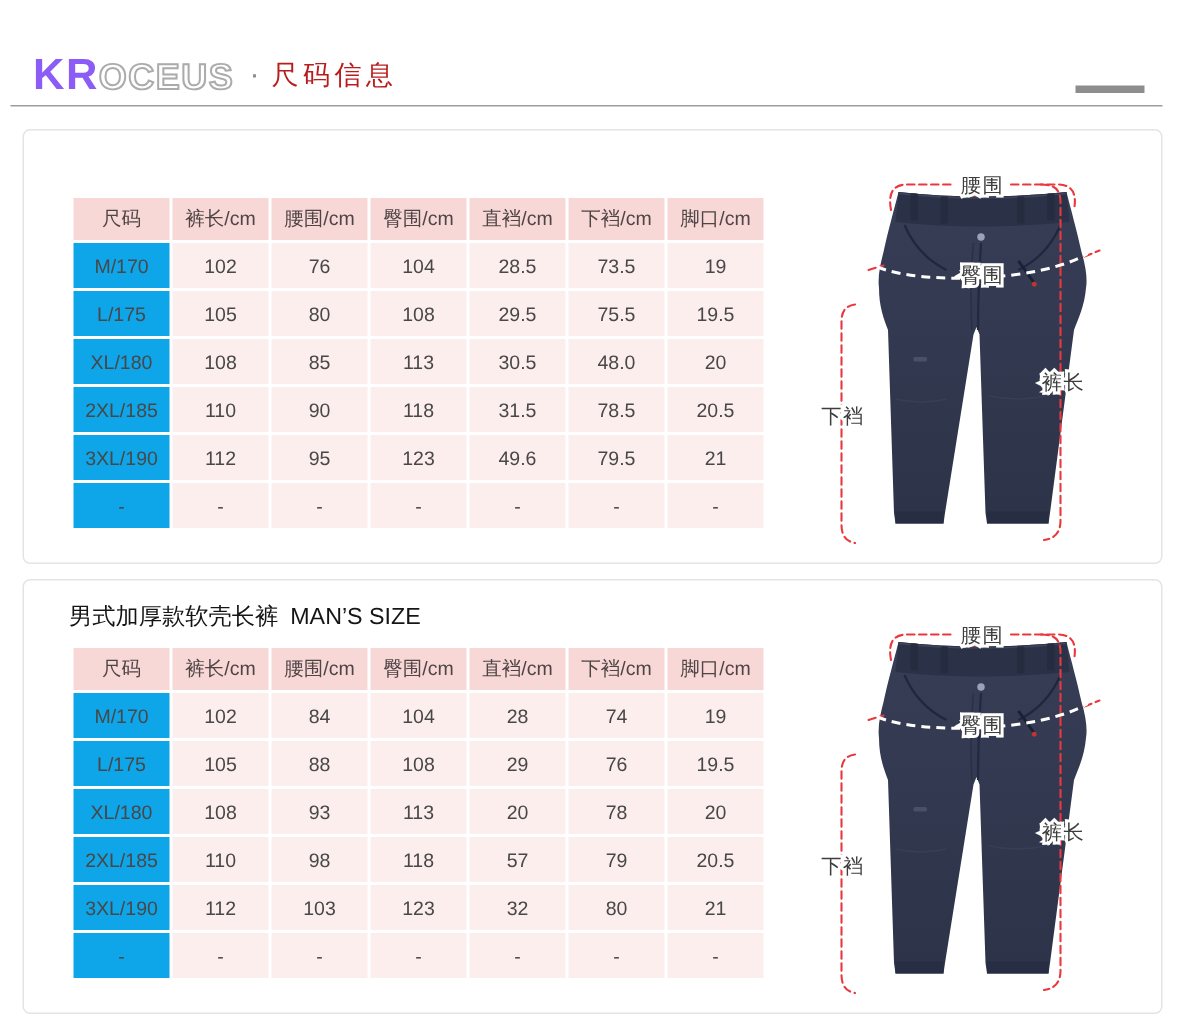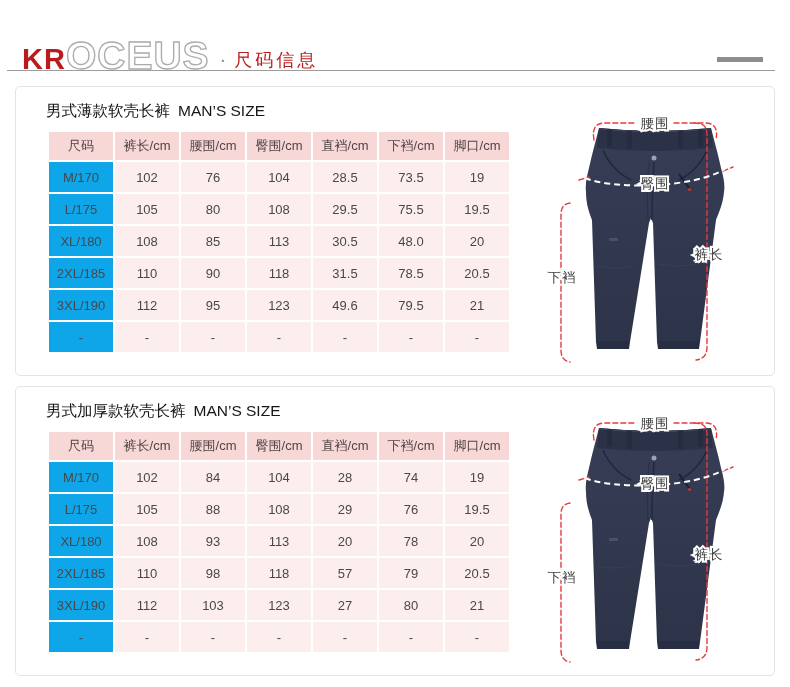--- a/index.html
+++ b/index.html
@@ -2,22 +2,22 @@
 <html><head>
 <meta charset="utf-8">
 <style>
   * { box-sizing: border-box; margin: 0; padding: 0; }
   html, body { width: 790px; height: 687px; background: #fff; overflow: hidden;
     font-family: "Liberation Sans", "DejaVu Sans", sans-serif; }
 
   
   .page-header { position: relative; height: 86px; }
   .brand { position: absolute; left: 22px; top: 34px; white-space: nowrap; }
-  .brand-bold { font-size: 29px; font-weight: 800; color: #b91c1c; letter-spacing: 1px; }
-  .brand-outline { font-size: 39px; font-weight: 800; color: #fefefe;
+  .brand-bold { font-size: 29px; font-weight: 800; color: #8b5cf6; letter-spacing: 1px; }
+  .brand-outline { font-size: 24px; font-weight: 800; color: #fefefe;
     -webkit-text-stroke: 1.3px #ababab; text-shadow: 0 0 1px #bdbdbd; letter-spacing: 1px; }
   .brand-sep { font-size: 20px; color: #8a8a8a; margin: 0 8px 0 10px; vertical-align: 3px; }
   .brand-sub { font-size: 18px; color: #b91c1c; letter-spacing: 3px; vertical-align: 3px; }
   .header-dash { position: absolute; right: 27px; top: 57px; width: 46px; height: 5px; background: #8d8d8d; }
   .header-rule { position: absolute; left: 7px; right: 15px; top: 70px; border-top: 1px solid #9d9d9d; }
 
   
   #panels { padding: 0 15px; }
   .panel { position: relative; height: 290px; margin-bottom: 10px; background: #fff;
     border: 1px solid #e4e4e4; border-radius: 5px; }
@@ -44,23 +44,20 @@
 <header class="page-header">
   <div class="brand">
     <span class="brand-bold">KR</span><span class="brand-outline">OCEUS</span><span class="brand-sep">·</span><span class="brand-sub">尺码信息</span>
   </div>
   <span class="header-dash"></span>
   <div class="header-rule"></div>
 </header>
 
 <main id="panels">
   <section class="panel">
-    <h2 class="panel-title">
-      <span class="cn">男式薄款软壳长裤</span><span class="en">MAN’S SIZE</span>
-    </h2>
     <table class="size-table">
       <thead>
           <tr>
             <th>尺码</th>
             <th>裤长/cm</th>
             <th>腰围/cm</th>
             <th>臀围/cm</th>
             <th>直裆/cm</th>
             <th>下裆/cm</th>
             <th>脚口/cm</th>
@@ -238,21 +235,21 @@
             <td>118</td>
             <td>57</td>
             <td>79</td>
             <td>20.5</td>
           </tr>
           <tr>
             <td>3XL/190</td>
             <td>112</td>
             <td>103</td>
             <td>123</td>
-            <td>27</td>
+            <td>32</td>
             <td>80</td>
             <td>21</td>
           </tr>
           <tr>
             <td>-</td>
             <td>-</td>
             <td>-</td>
             <td>-</td>
             <td>-</td>
             <td>-</td>

